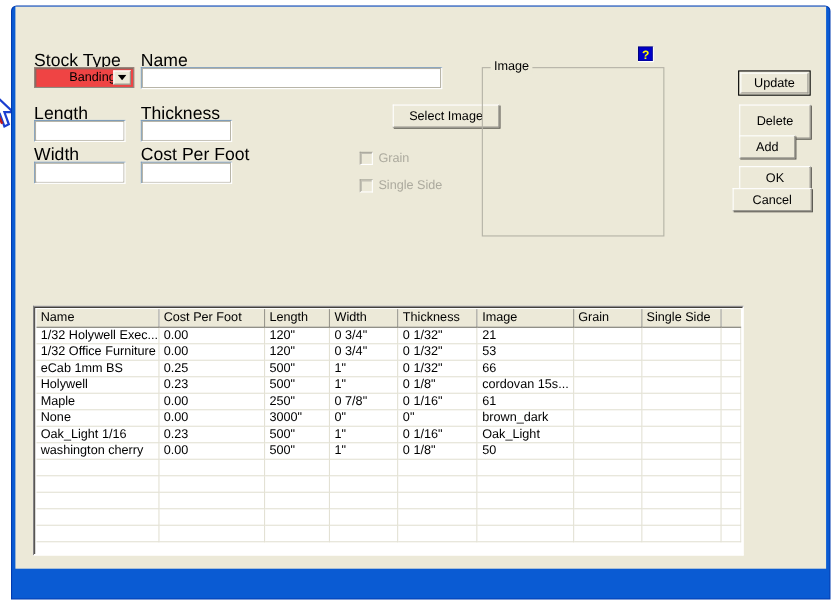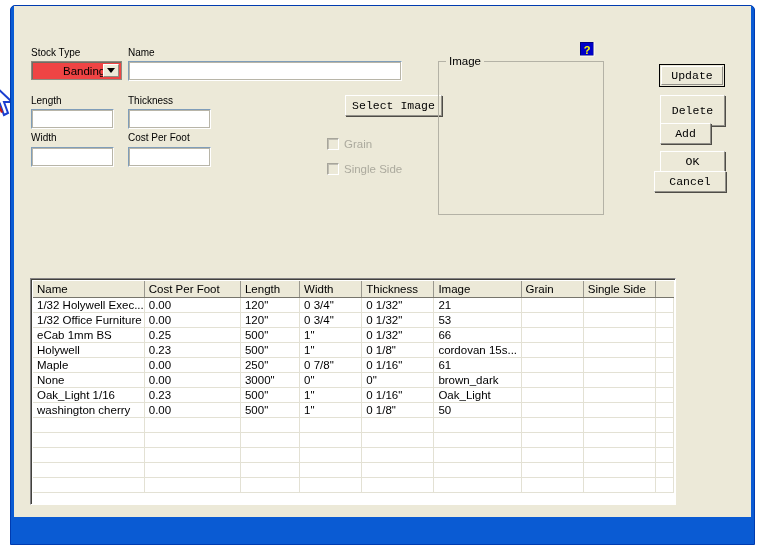--- a/index.html
+++ b/index.html
@@ -75,21 +75,21 @@
   #client {
     position: relative;
     height: 511px;
     background: #ece9d8;
     overflow: hidden;
   }
 
   
   .lbl {
     position: absolute;
-    font-size: 10px;
+    font-size: 16px;
     color: #000000;
     white-space: nowrap;
   }
   .txtbox {
     position: absolute;
     background: #ffffff;
     border: 1px solid;
     border-color: #7f9db9 #ffffff #ffffff #7f9db9;
     outline: 1px solid #b8b5a8;
     outline-offset: -2px;
@@ -132,21 +132,22 @@
   .btn {
     position: absolute;
     background: #ece9d8;
     border: 1px solid;
     border-color: #ffffff #93918a #93918a #ffffff;
     box-shadow: 1px 1px 0 #4f4d47;
     font-size: 11.5px;
     color: #000;
     display: flex; align-items: center; justify-content: center;
     cursor: pointer;
-    font-family: Liberation Mono, monospace;
+    font-family: Liberation Sans, sans-serif;
+    margin-left: 12px;
   }
   .btn.default {
     border: 1px solid #000000;
     box-shadow: none;
   }
   .btn.default .btn-face {
     position: absolute; inset: 1px;
     border: 1px solid;
     border-color: #ffffff #93918a #93918a #ffffff;
     display: flex; align-items: center; justify-content: center;

